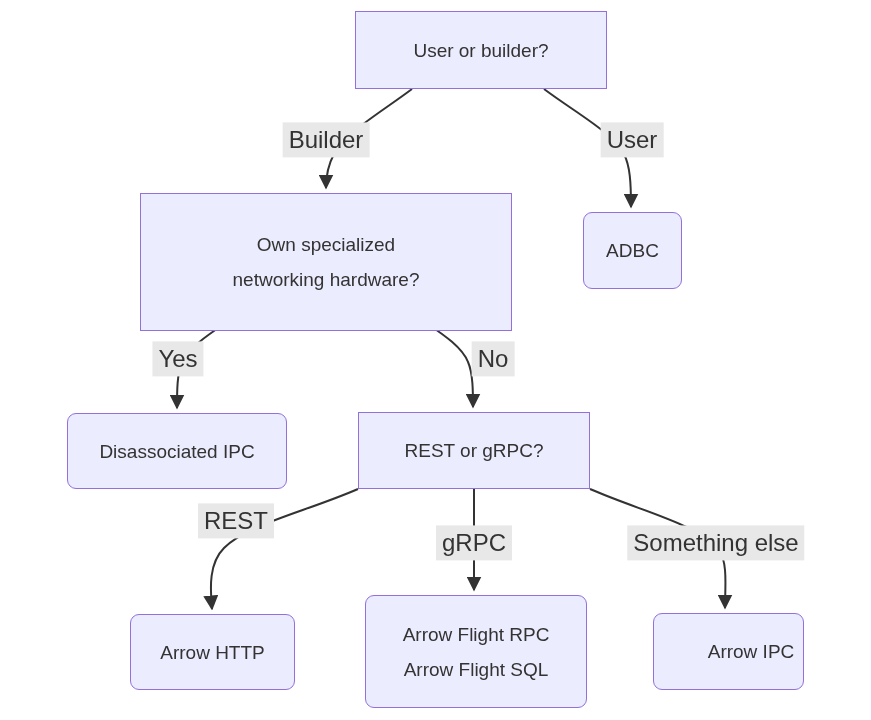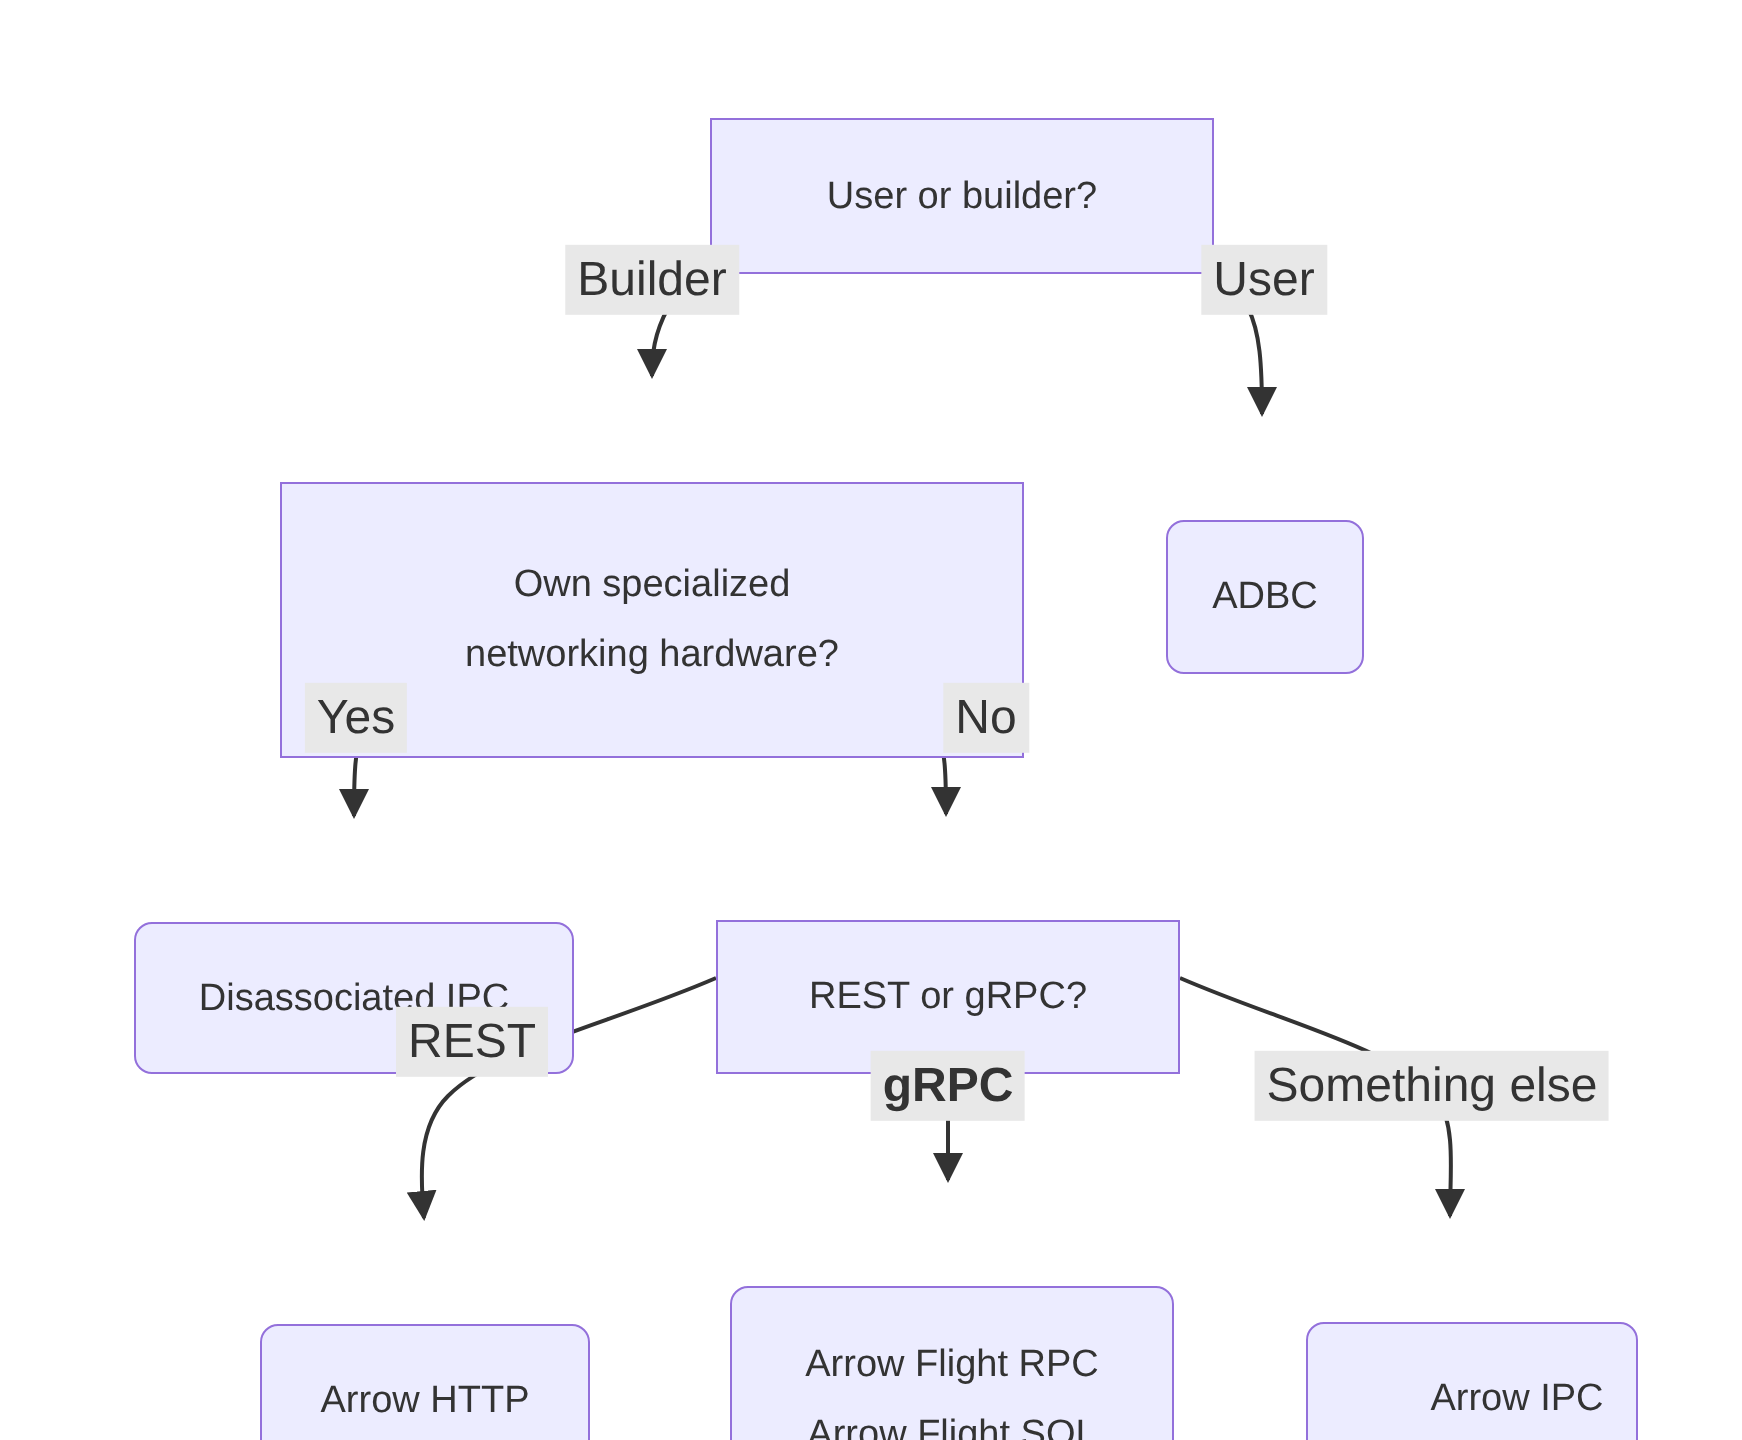--- a/index.html
+++ b/index.html
@@ -38,21 +38,20 @@
     background: var(--node-fill);
     border: 1.5px solid var(--node-border);
     color: var(--text);
     font-size: 19px;
     line-height: 35px;
     display: flex;
     flex-direction: column;
     align-items: center;
     justify-content: center;
     text-align: right;
-    margin-top: 48px;
   }
   .node.rounded { border-radius: 9px; }
   .edge-label {
     position: absolute;
     transform: translate(-50%, -50%);
     background: var(--label-bg);
     color: var(--text);
     font-size: 24px;
     line-height: 1.3;
     padding: 2px 6px;
@@ -102,25 +101,25 @@
 
   <div class="node rounded" style="left:130px; top:614px; width:165px; height:76px;">
     <span>Arrow HTTP</span>
   </div>
 
   <div class="node rounded" style="left:365px; top:595px; width:222px; height:113px;">
     <span>Arrow Flight RPC</span>
     <span>Arrow Flight SQL</span>
   </div>
 
-  <div class="node rounded" style="left:653px; top:613px; width:166px; height:77px;padding-left:45px;">
+  <div class="node rounded" style="left:653px; top:613px; width:151px; height:77px;padding-left:45px;">
     <span>Arrow IPC</span>
   </div>
 
   <div class="edge-label" style="left:326px; top:140px;">Builder</div>
   <div class="edge-label" style="left:632px; top:140px;">User</div>
   <div class="edge-label" style="left:178px; top:359px;">Yes</div>
   <div class="edge-label" style="left:493px; top:359px;">No</div>
   <div class="edge-label" style="left:212px; top:521px;margin-left:24px;">REST</div>
-  <div class="edge-label" style="left:474px; top:543px;font-weight:bold;">gRPC</div>
+  <div class="edge-label" style="left:474px; top:543px;">gRPC</div>
   <div class="edge-label" style="left:716px; top:543px;">Something else</div>
 
 </div>
 
 </body></html>

